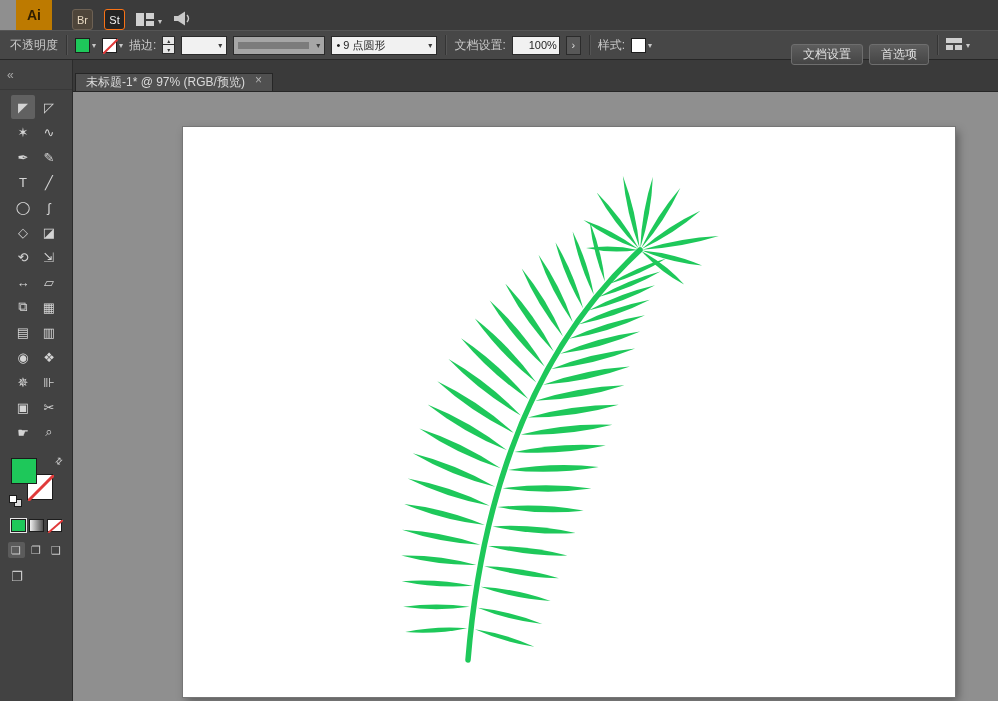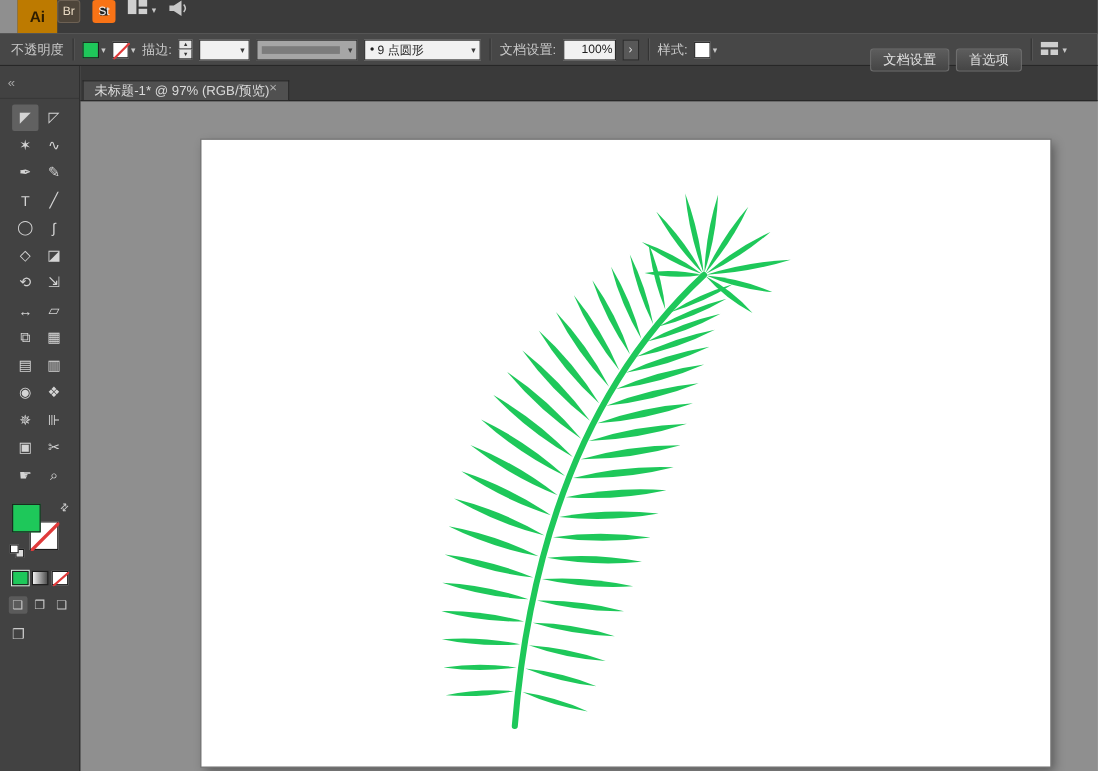--- a/index.html
+++ b/index.html
@@ -18,27 +18,27 @@
   }
   .logo {
     width: 36px; display: flex; align-items: center; justify-content: center;
     font-weight: bold; font-size: 14px;
   }
   .menus { display: flex; align-items: stretch; }
   .menu-item {
     display: flex; align-items: center; padding: 0 10px;
     color: #e2e2e2; font-size: 12px; cursor: default; white-space: nowrap;
   }
-  .mb-right { display: flex; align-items: flex-start; gap: 11px; margin-left: 0; }
+  .mb-right { display: flex; align-items: flex-end; gap: 11px; margin-left: 20px; }
   .badge {
     width: 21px; height: 21px; display: flex; align-items: center; justify-content: center;
     font-size: 11px; border-radius: 3px;
   }
   .badge.br { color: #e8d9c2; background: #4e453a; border: 1px solid #6d6154; }
-  .badge.st { color: #f0f0f0; background: #242424; border: 7px solid #f97316; }
+  .badge.st { color: #f0f0f0; background: #242424; border: 1px solid #f97316; }
   .iconbtn { display: flex; align-items: center; gap: 4px; color: #cfcfcf; }
   .chev { font-size: 8px; color: #c7c7c7; }
 
   
   .controlbar {
     position: absolute; top: 30px; left: 0; width: 100%; height: 30px;
     background: #474747; border-top: 1px solid #555; border-bottom: 1px solid #272727;
     display: flex; align-items: center; gap: 6px;
     padding: 0 28px 0 10px; color: #c9c9c9; font-size: 12px; z-index: 5;
   }
@@ -75,21 +75,21 @@
 
   
   .tabbar {
     position: absolute; top: 60px; left: 73px; right: 0; height: 32px;
     background: #3a3a3a; border-bottom: 1px solid #262626;
     display: flex; align-items: flex-end; z-index: 4;
   }
   .tab {
     height: 18px; margin-left: 2px; background: #505050;
     border: 1px solid #262626; border-bottom: none; color: #dadada;
-    display: flex; padding: 0 10px; font-size: 12px;
+    display: flex; gap: 10px; padding: 0 10px; font-size: 12px;
     white-space: nowrap;
   }
   .tab-close { color: #b2b2b2; font-size: 12px; line-height: 1; }
 
   
   .toolstrip {
     position: absolute; top: 60px; left: 0; bottom: 0; width: 73px;
     background: #424242; border-right: 1px solid #2b2b2b;
     display: flex; flex-direction: column; align-items: center; z-index: 4;
   }

